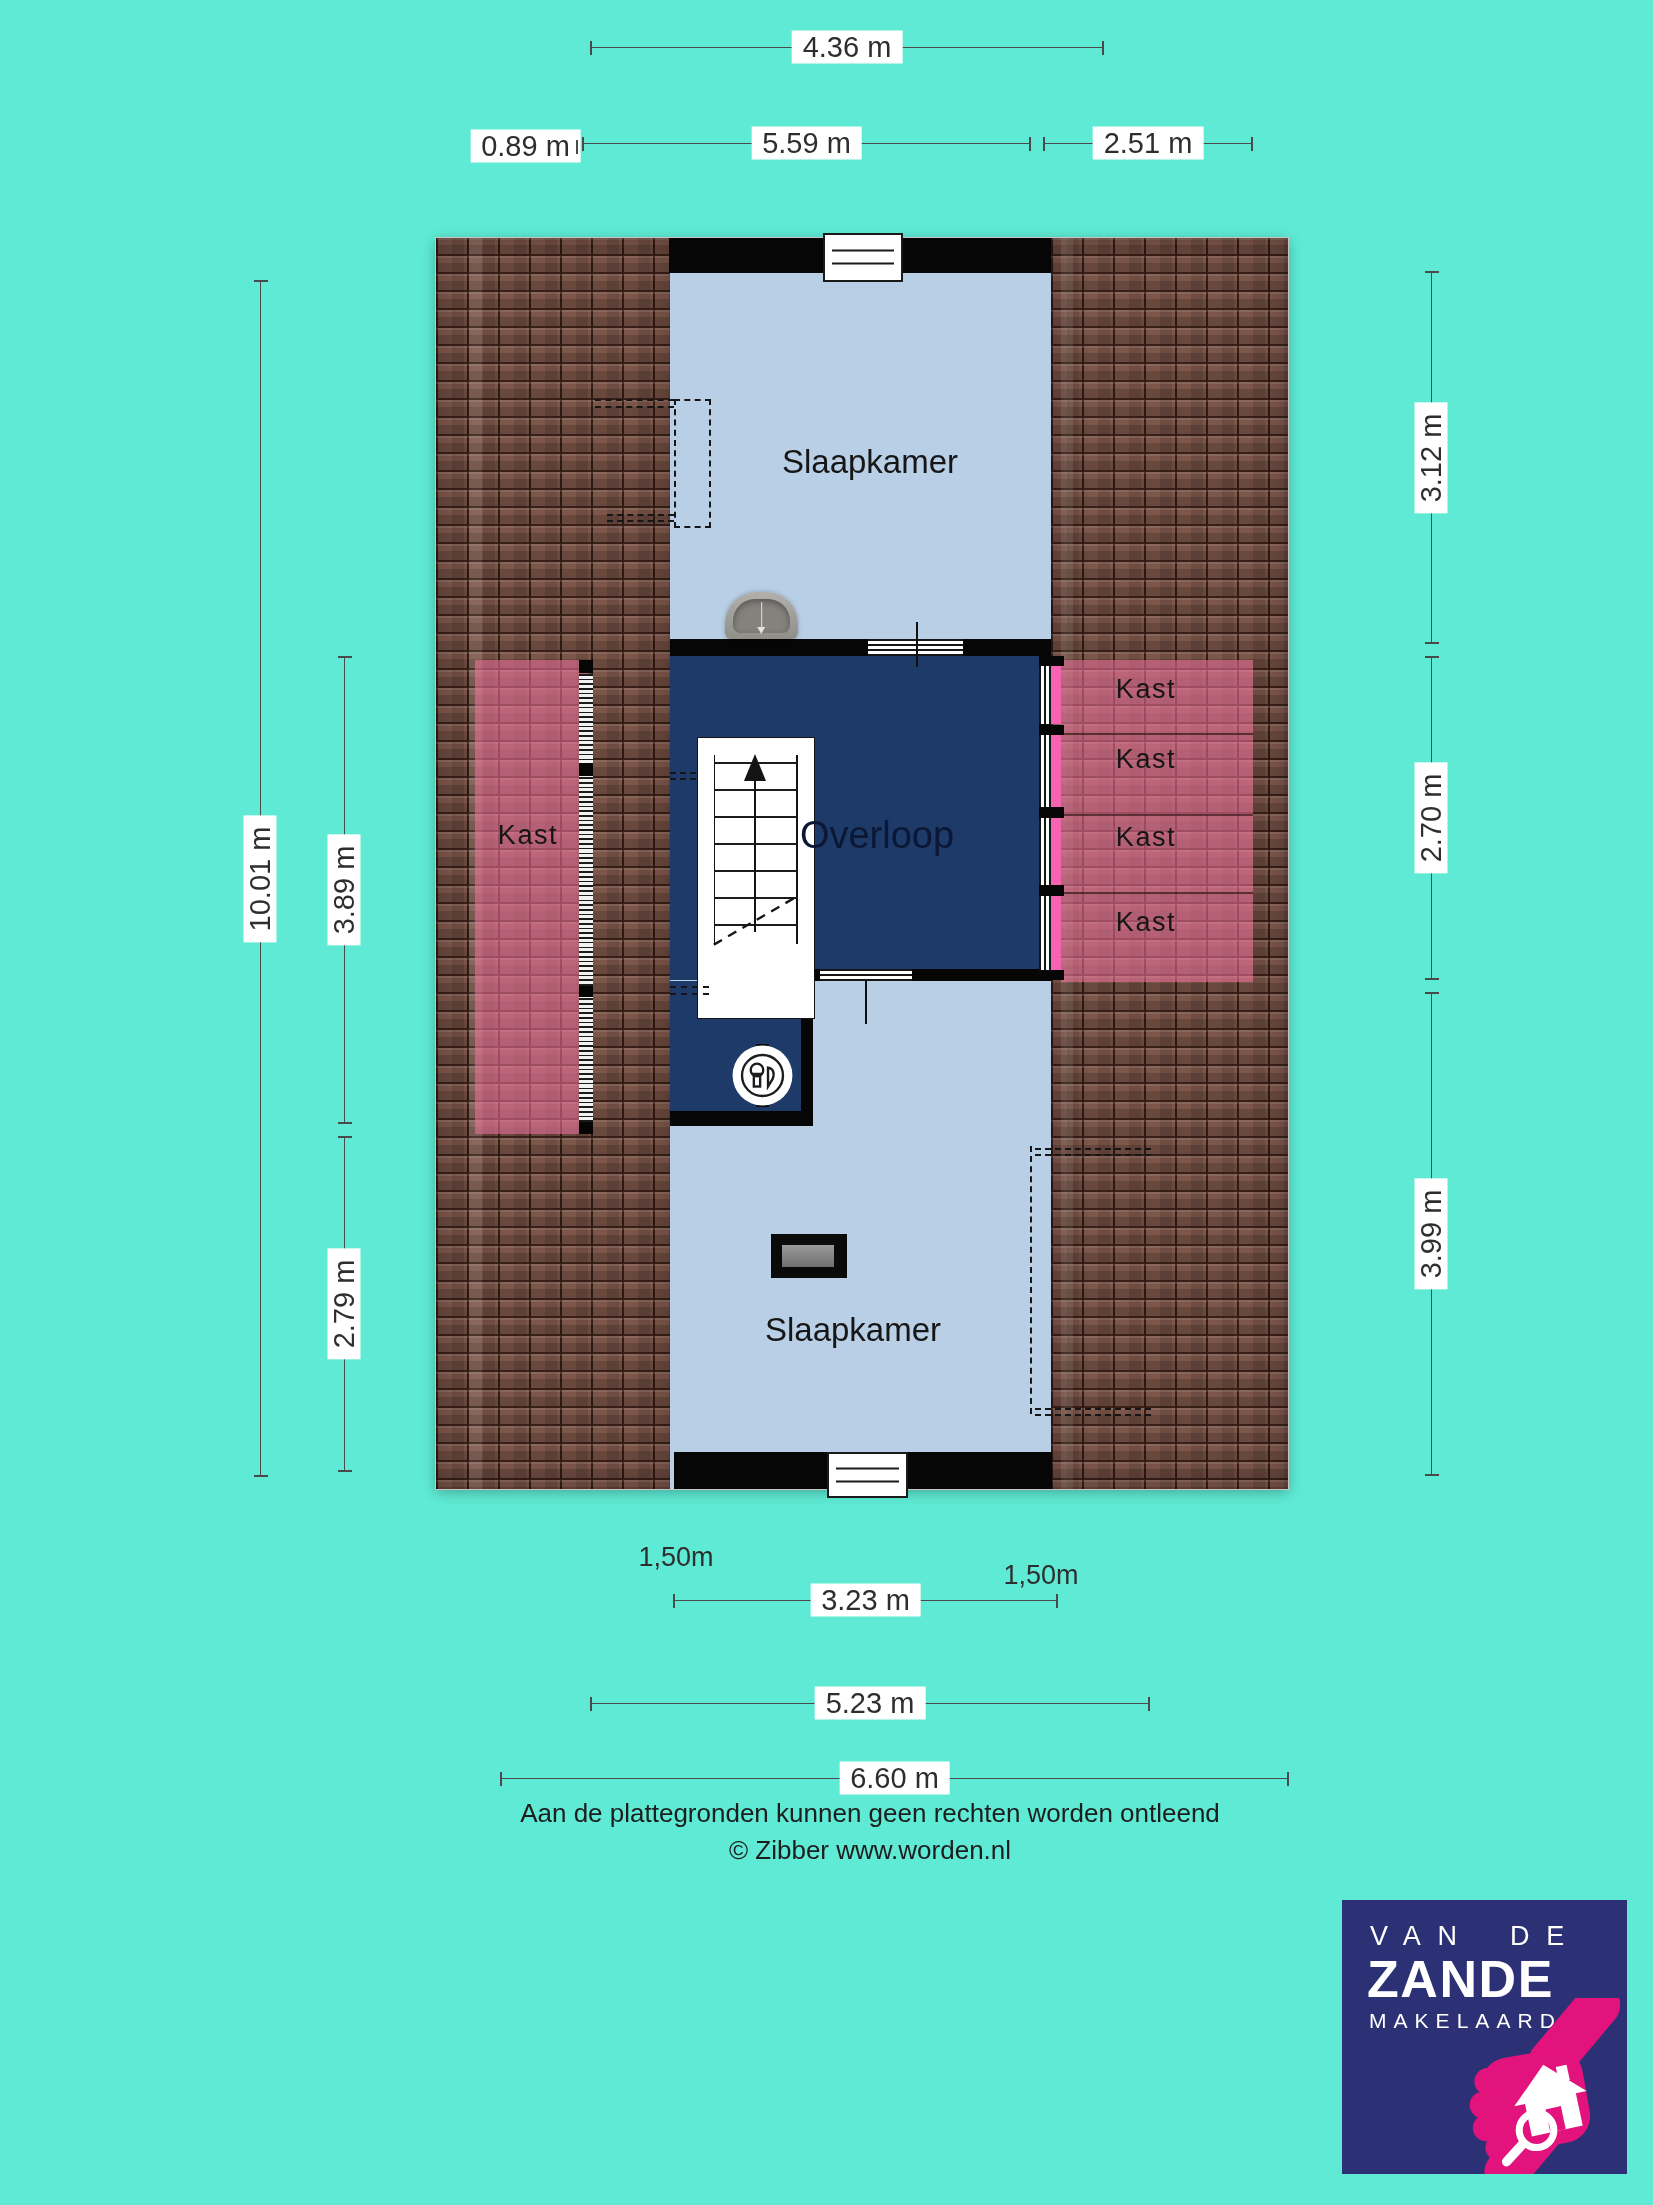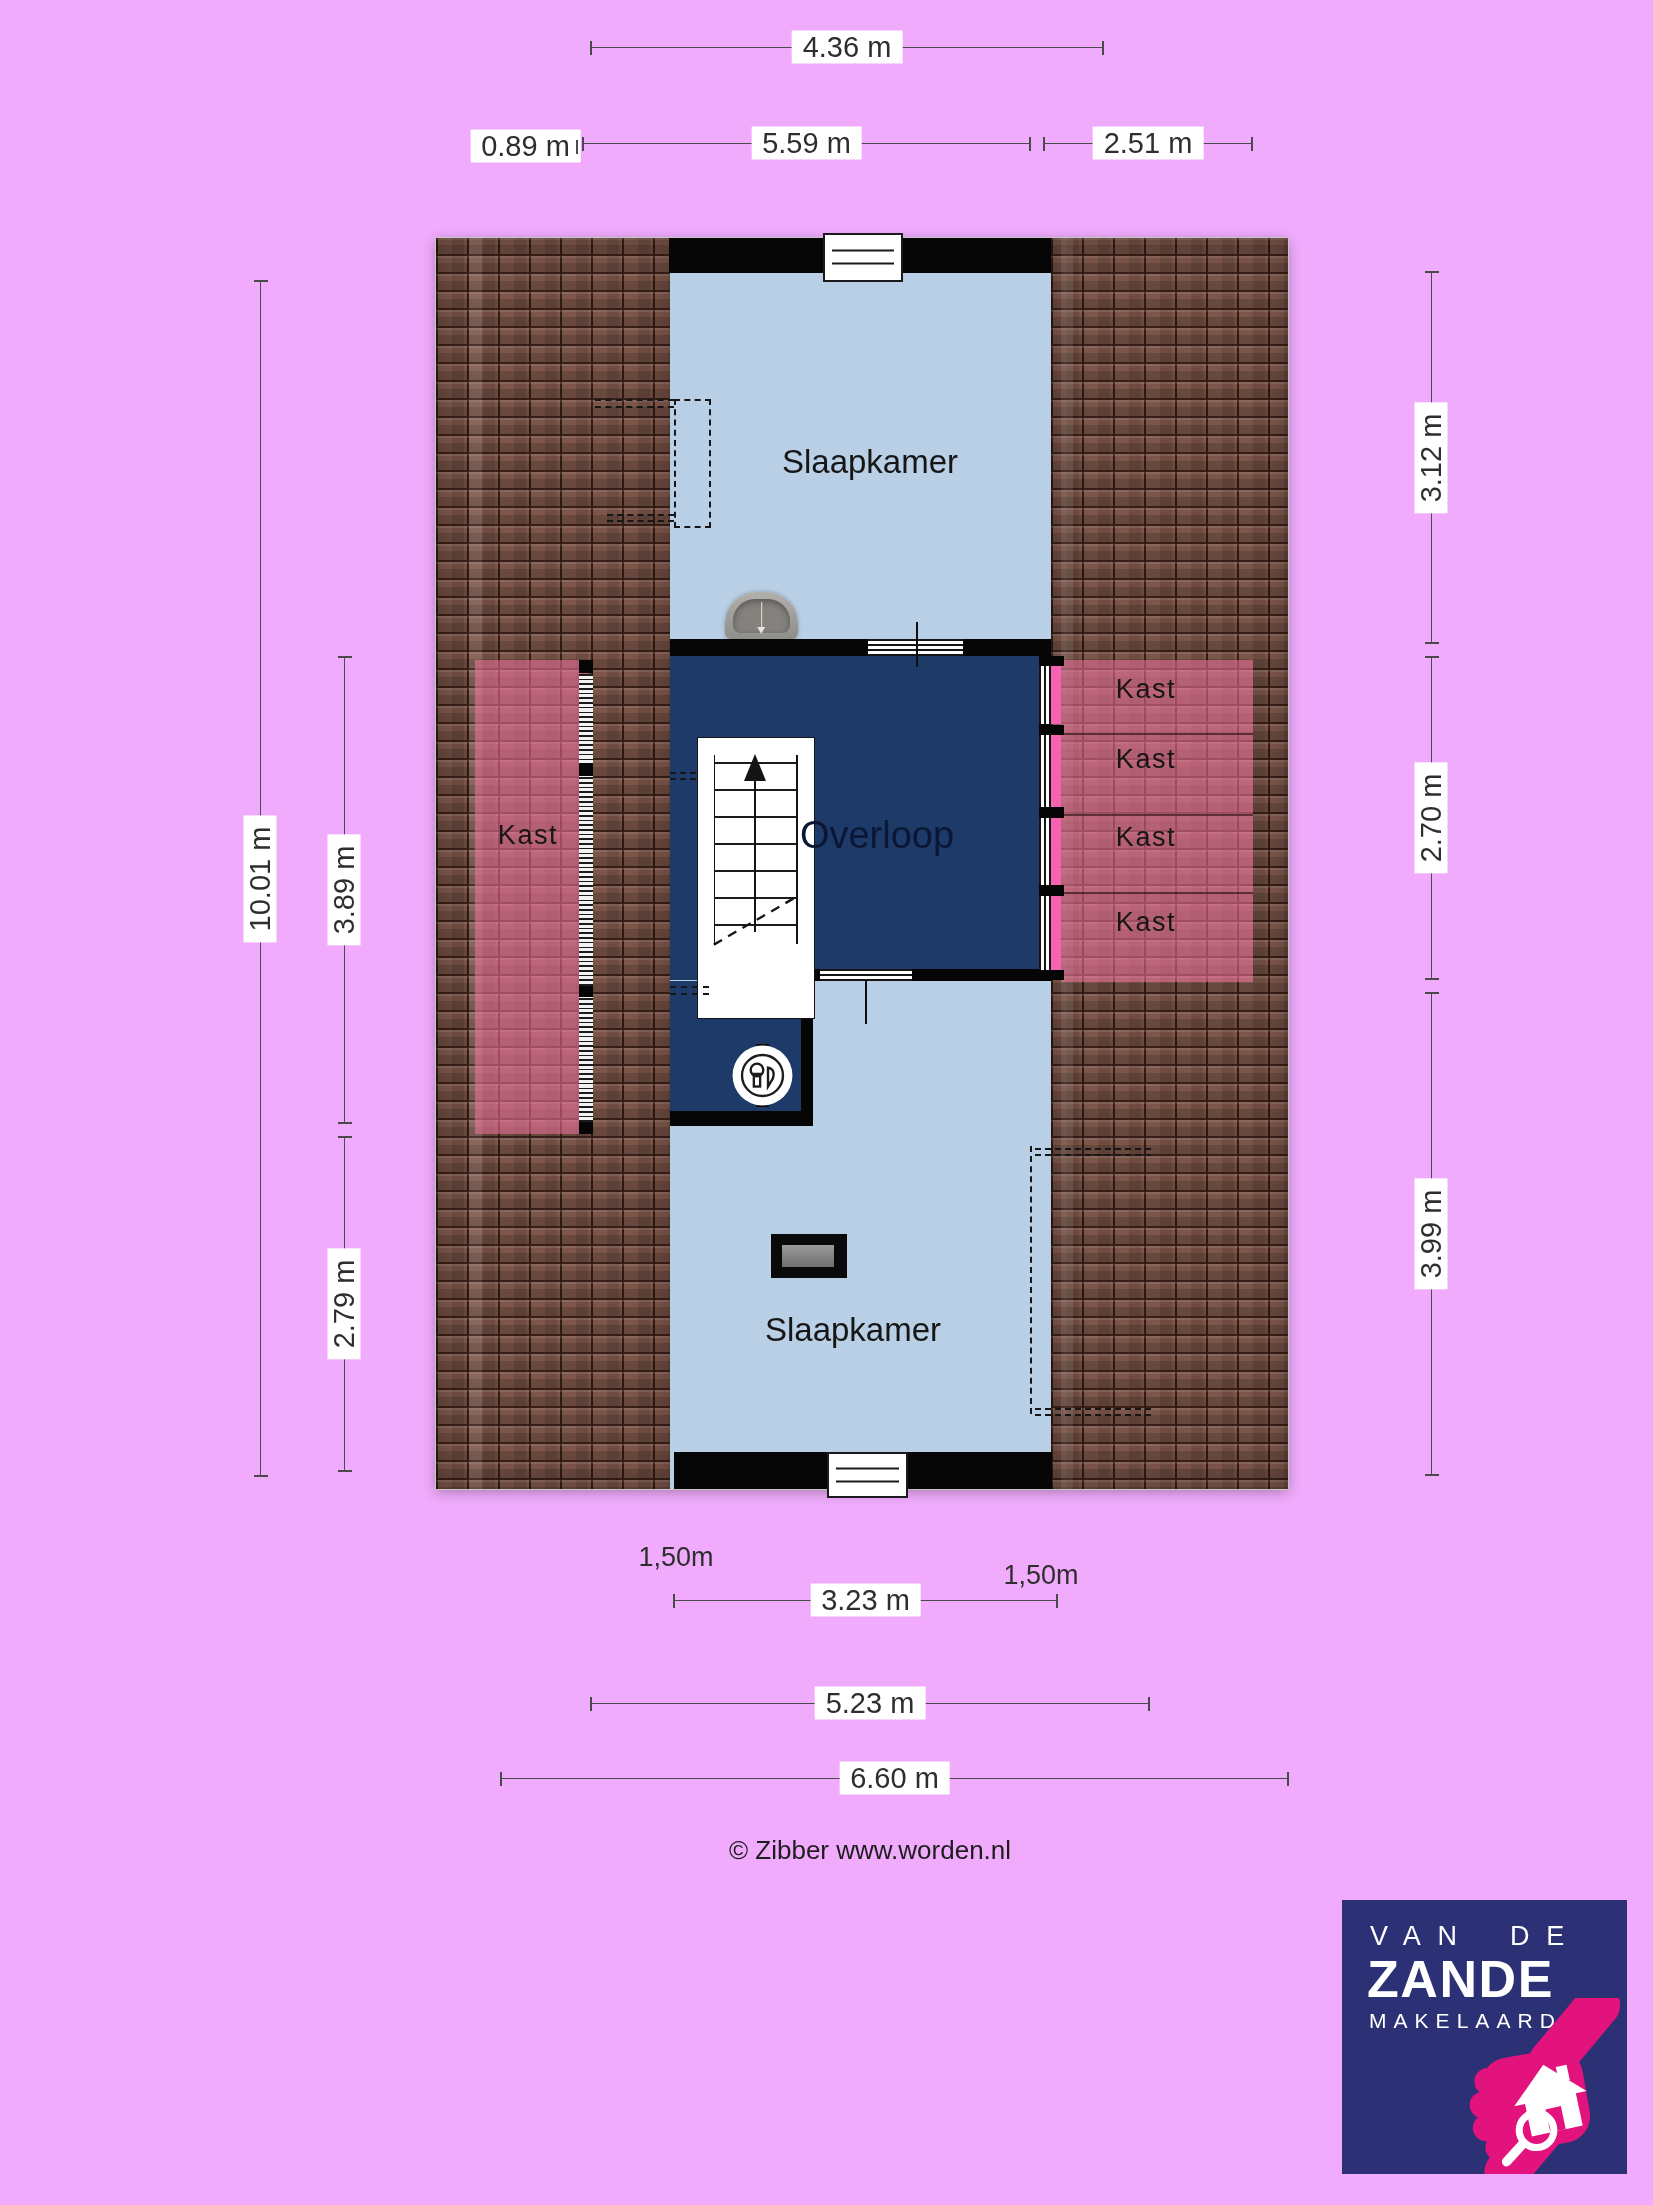--- a/index.html
+++ b/index.html
@@ -1,16 +1,16 @@
 <!DOCTYPE html>
 <html style="font-size:12.6px"><head>
 <meta charset="utf-8">
 <style>
   html,body{margin:0;padding:0;background:#ffffff;}
-  #canvas{position:relative;width:1654px;height:2205px;background:#f0abfc;
+  #canvas{position:relative;width:1654px;height:2205px;background:#5eead4;
           font-family:"Liberation Sans",sans-serif;overflow:hidden;}
 
   
   .dim-h{position:absolute;height:0;border-top:1.6px solid #4a4a4a;}
   .dim-h::before,.dim-h::after{content:"";position:absolute;top:-7px;width:1.6px;height:14px;background:#4a4a4a;}
   .dim-h::before{left:0;}
   .dim-h::after{right:0;}
   .dim-v{position:absolute;width:0;border-left:1.6px solid #4a4a4a;}
   .dim-v::before,.dim-v::after{content:"";position:absolute;left:-7px;height:1.6px;width:14px;background:#4a4a4a;}
   .dim-v::before{top:0;}
@@ -246,20 +246,21 @@
   <div class="dim-h" style="left:673px;top:1600px;width:385px;">
     <span class="dim-label">3.23 m</span>
   </div>
   <div class="dim-h" style="left:590px;top:1703px;width:560px;">
     <span class="dim-label">5.23 m</span>
   </div>
   <div class="dim-h" style="left:500px;top:1778px;width:789px;">
     <span class="dim-label">6.60 m</span>
   </div>
 
+  <div class="footer-line" style="top:1798px;">Aan de plattegronden kunnen geen rechten worden ontleend</div>
   <div class="footer-line" style="top:1835px;">© Zibber www.worden.nl</div>
 
   <div id="logo">
     <div class="logo-l1">VAN DE</div>
     <div class="logo-l2">ZANDE</div>
     <div class="logo-l3">MAKELAARDIJ</div>
     <svg width="158" height="181" viewBox="0 0 200 230">
       <g fill="#e3137d">
         <rect x="108" y="-30" width="56" height="150" rx="28" transform="rotate(40 136 45)"></rect>
         <rect x="52" y="110" width="56" height="150" rx="28" transform="rotate(40 80 185)"></rect>

